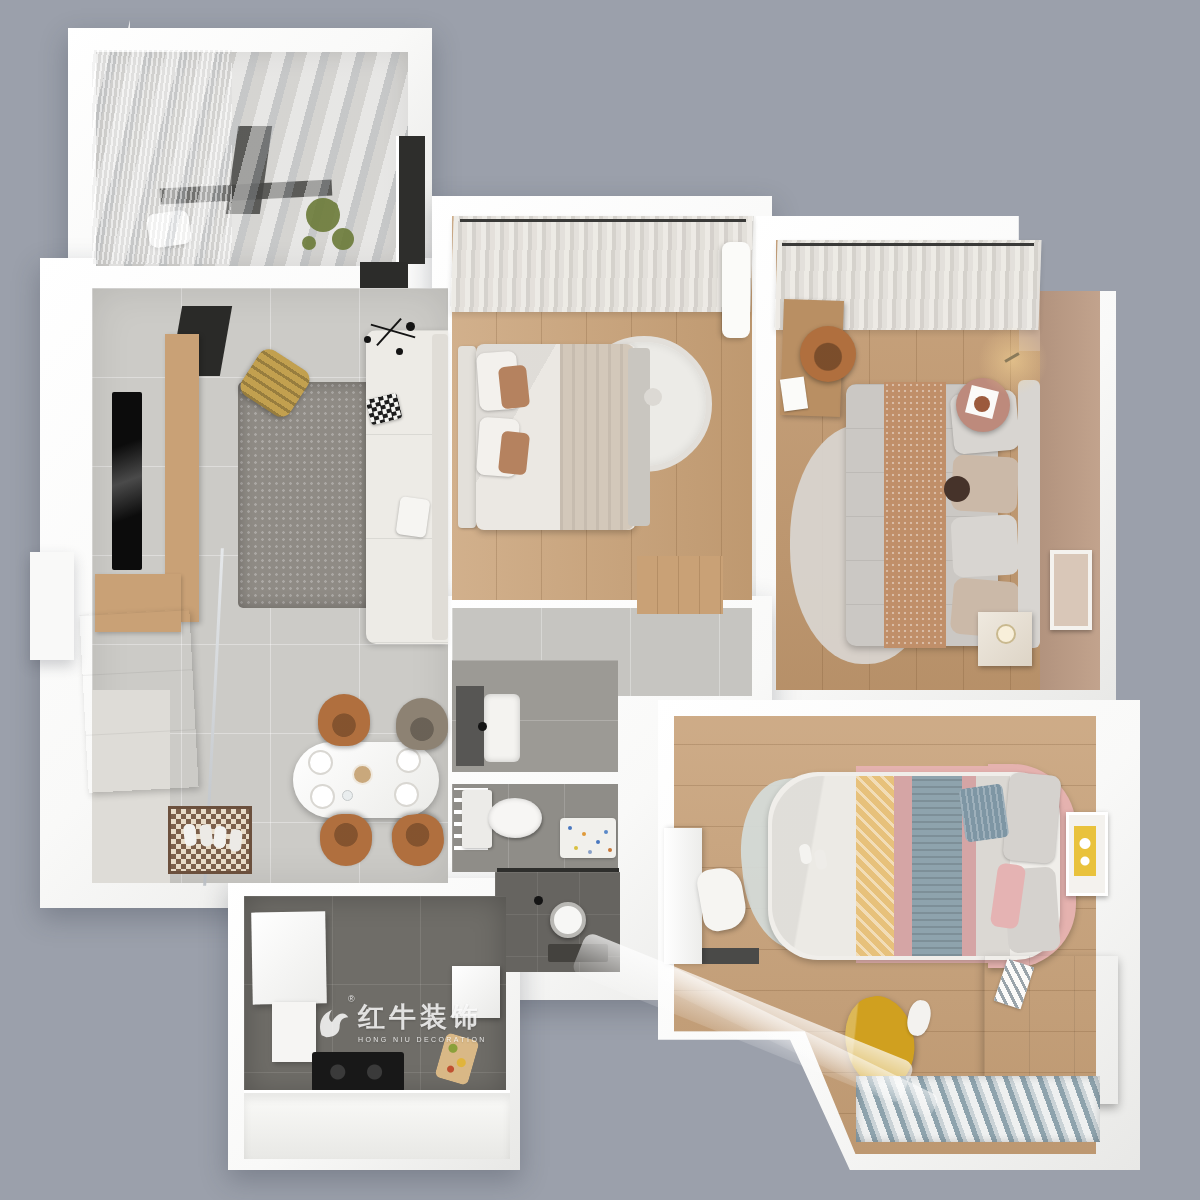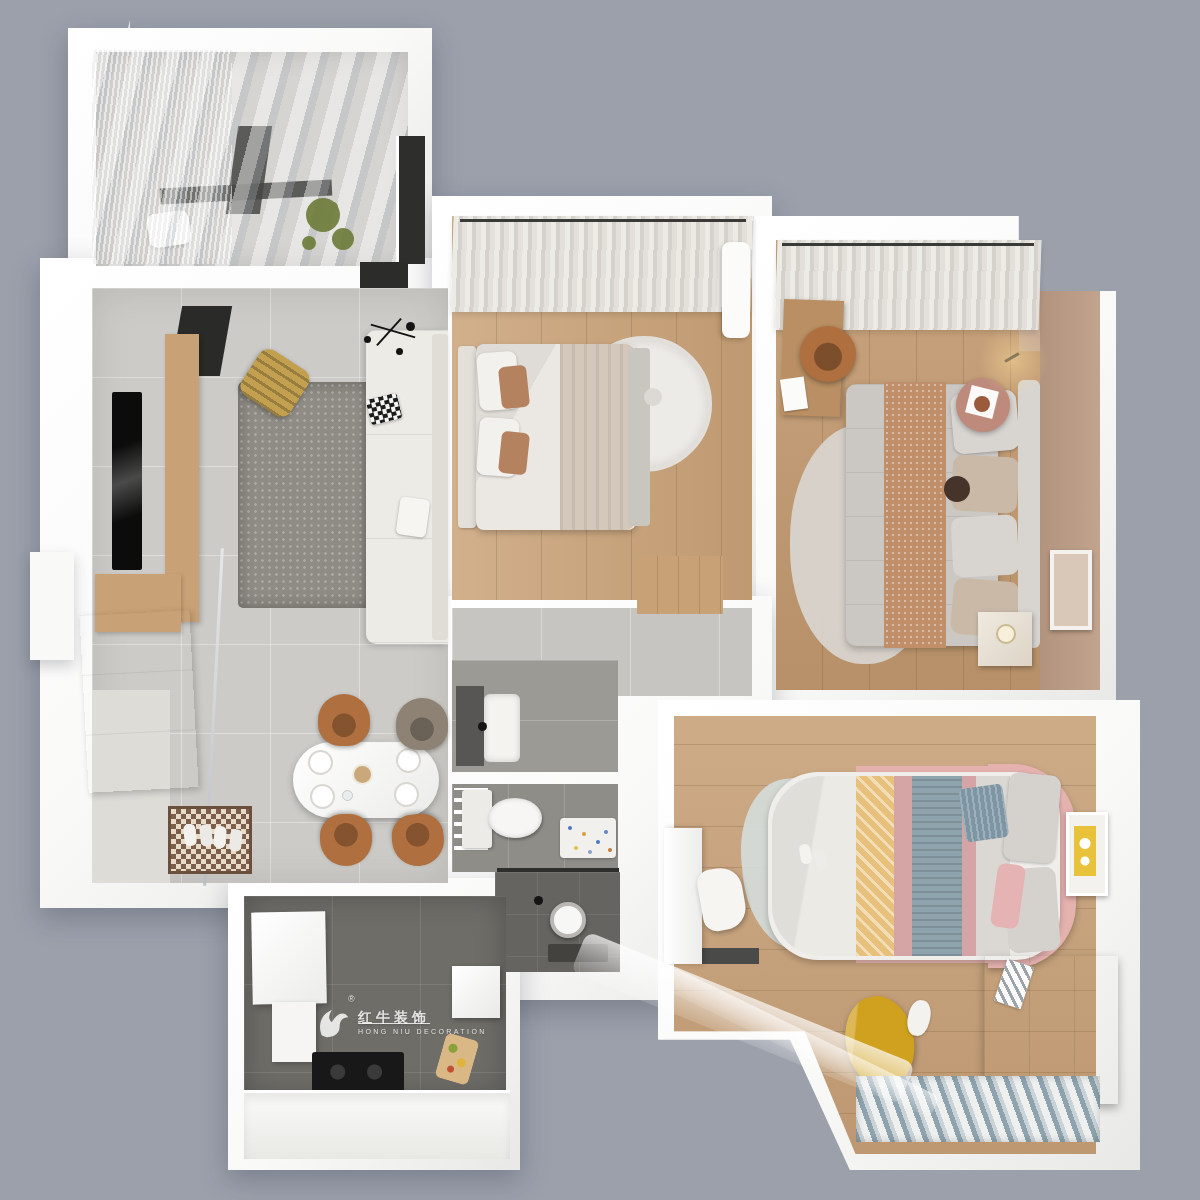--- a/index.html
+++ b/index.html
@@ -209,21 +209,21 @@
   .window-kids{left:856px;top:1076px;width:244px;height:66px;background:#eceae6;
       background-image:repeating-linear-gradient(70deg,var(--stripeBlue) 0 5px,#c9d2d6 5px 9px,#eef0f0 9px 16px);box-shadow:inset 0 0 8px rgba(0,0,0,.2);}
   .sheer-long1{left:566px;top:996px;width:354px;height:44px;border-radius:10px;background:linear-gradient(rgba(255,255,255,.7),rgba(255,255,255,.15));transform:rotate(22deg);}
   .sheer-long2{left:650px;top:1030px;width:300px;height:24px;border-radius:8px;background:linear-gradient(rgba(255,255,255,.55),rgba(255,255,255,.1));transform:rotate(26deg);}
   
   .wm{left:314px;top:992px;width:170px;height:62px;color:var(--wm);display:flex;align-items:center;gap:6px;
       text-shadow:0 1px 2px rgba(0,0,0,.2);}
   .wm-bull{width:38px;height:38px;flex:none;}
   .wm-reg{font-size:9px;position:absolute;left:34px;top:2px;}
   .wm-text{display:flex;flex-direction:column;line-height:1.1;}
-  .wm-cn{font-size:14px;font-weight:bold;letter-spacing:4px;white-space:nowrap;text-decoration:underline;}
+  .wm-cn{font-size:27px;font-weight:bold;letter-spacing:4px;white-space:nowrap;}
   .wm-en{font-size:7px;letter-spacing:2.4px;white-space:nowrap;margin-top:3px;}
 </style>
 </head>
 <body>
 
 <div class="scene">
 
   <div class="a fin fin-left"></div>
   <div class="a fin fin-right"></div>
   <div class="blk blk-balcony"></div>

